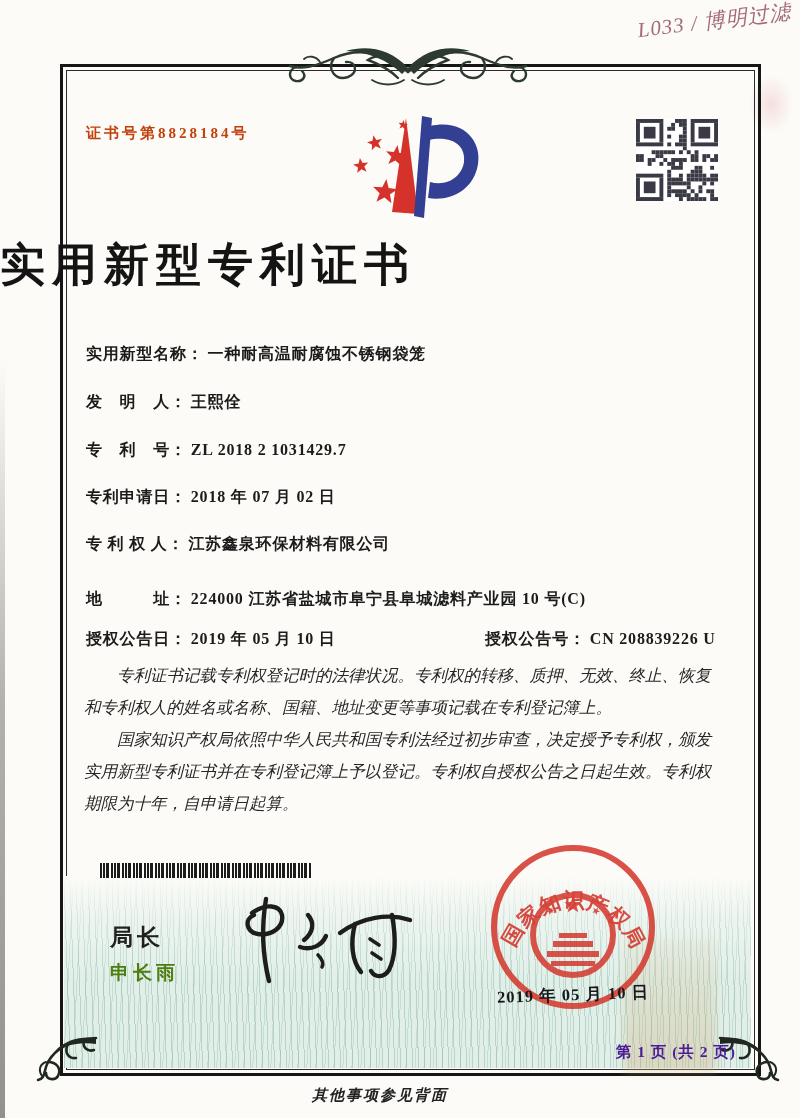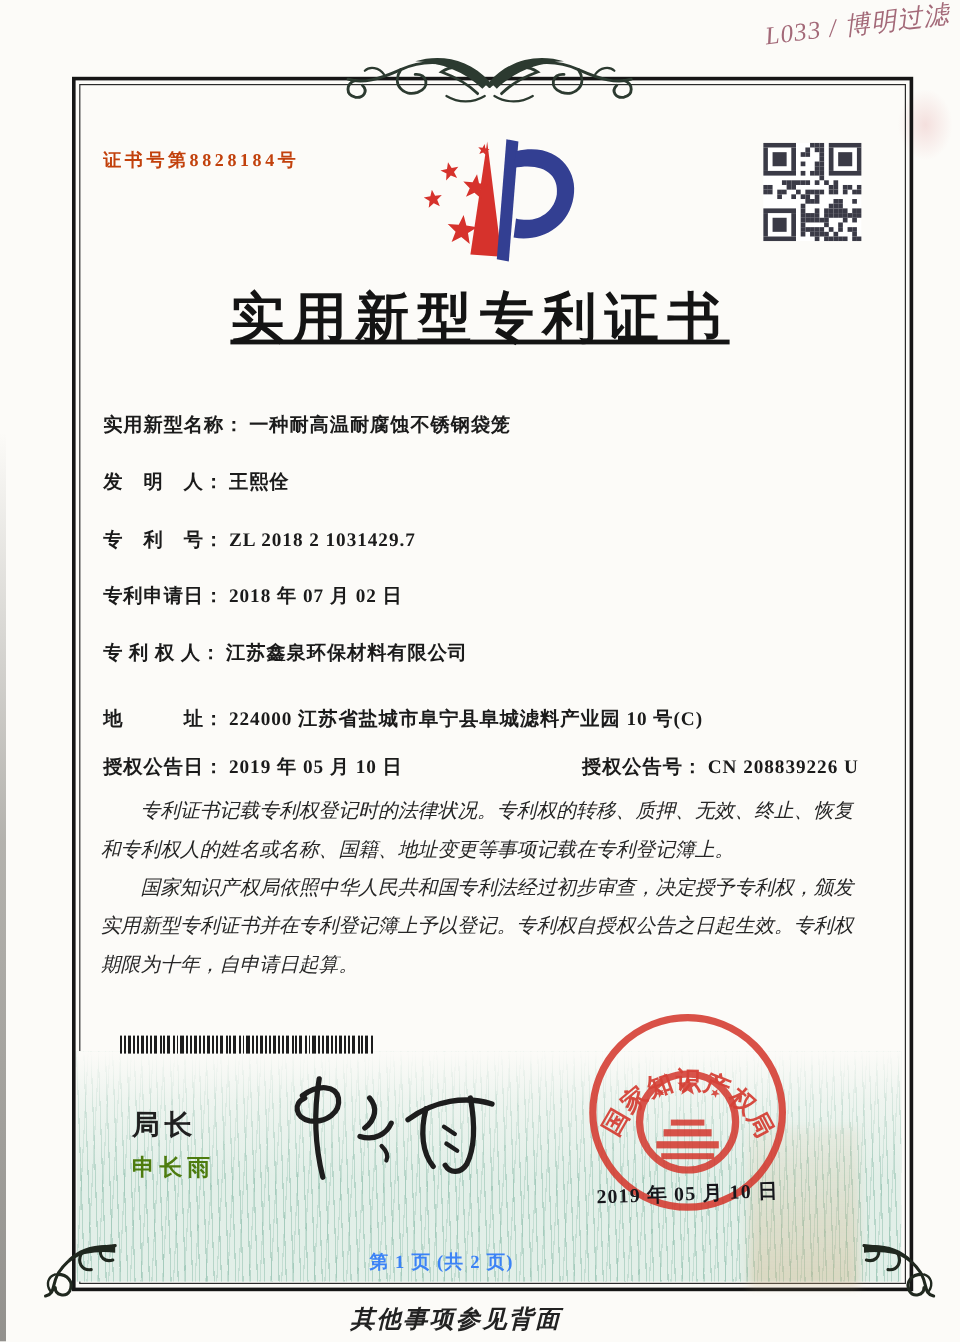--- a/index.html
+++ b/index.html
@@ -34,22 +34,22 @@
   
   .orn-top{left:286px;top:40px;width:244px;height:54px;}
   .orn-bl{left:34px;top:1032px;width:66px;height:50px;}
   .orn-br{left:716px;top:1032px;width:66px;height:50px;transform:scaleX(-1);}
 
   .cert-no{left:86px;top:124px;font-size:15px;font-weight:600;letter-spacing:3px;color:#c2410c;}
 
   .logo{left:340px;top:112px;width:142px;height:114px;}
   .qr{left:636px;top:119px;width:82px;height:82px;}
 
-  .title{left:0;top:235px;width:800px;text-align:center;
-    font-size:45px;font-weight:700;letter-spacing:7px;color:#141414;text-decoration:underline;}
+  .title{left:0;top:235px;width:800px;
+    font-size:45px;font-weight:700;letter-spacing:7px;color:#141414;}
 
   .field-row{left:86px;white-space:nowrap;font-size:16px;font-weight:600;
     letter-spacing:.8px;color:#1b1b1b;}
   .field-label{display:inline-block;margin-right:4px;}
   .grant-no{left:399px;top:0;}
 
   .paras{left:84px;top:660px;width:642px;font-size:16.5px;line-height:32px;
     font-style:italic;color:#262626;}
   .paras p{margin:0;text-indent:2em;}
 
@@ -69,24 +69,24 @@
 
   .director-title{left:110px;top:922px;font-size:23px;font-weight:600;letter-spacing:4px;color:#202020;}
   .director-name{left:110px;top:960px;font-size:19px;font-weight:600;letter-spacing:4px;color:#4d7c0f;}
 
   .sig{left:222px;top:893px;width:205px;height:98px;}
 
   .seal{left:489px;top:841px;width:168px;height:172px;opacity:.95;}
   .seal-date{left:497px;top:984px;width:160px;font-size:16.5px;font-weight:600;
     letter-spacing:1px;color:#17171c;transform:rotate(-2deg);white-space:nowrap;}
 
-  .page-info{left:0;top:1042px;width:736px;text-align:center;
-    font-size:15.5px;font-weight:600;letter-spacing:1px;color:#3b82f6;}
+  .page-info{left:0;top:1042px;width:736px;text-align:right;
+    font-size:15.5px;font-weight:600;letter-spacing:1px;color:#4c1d95;}
   .back-note{left:0;top:1086px;width:760px;text-align:center;
-    font-size:20px;font-weight:600;letter-spacing:2px;font-style:italic;color:#222;}
+    font-size:15px;font-weight:600;letter-spacing:2px;font-style:italic;color:#222;}
 </style>
 </head>
 <body>
 
 <div class="abs edge-left"></div>
 <div class="abs smudge-tr"></div>
 
 <div class="abs hand-note">L033 / 博明过滤</div>
 
 <div class="abs frame"></div>

